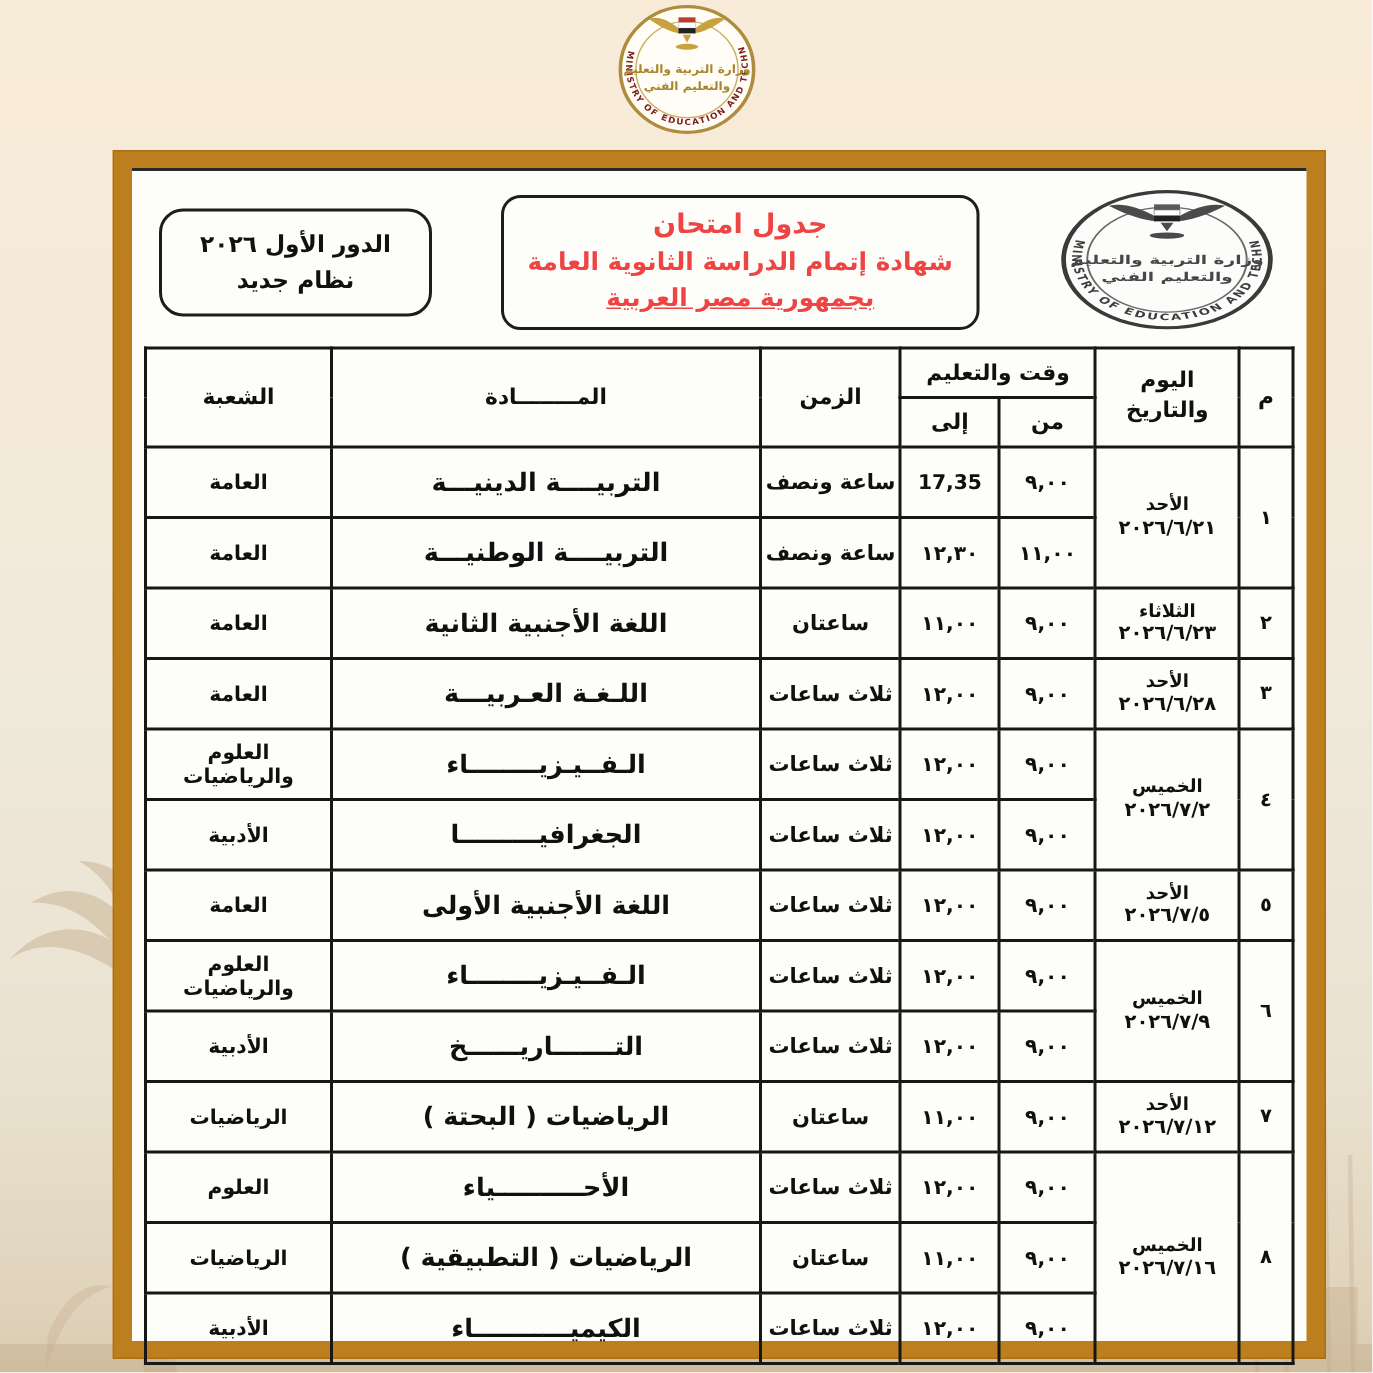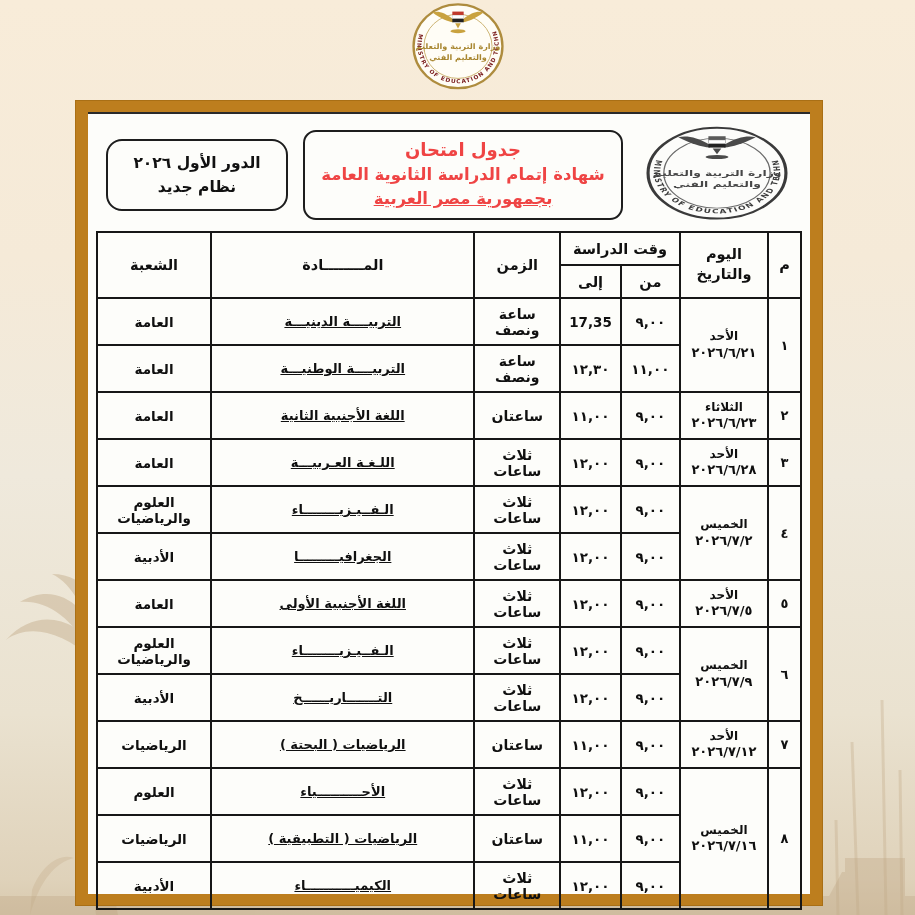--- a/index.html
+++ b/index.html
@@ -4,21 +4,21 @@
 <style>
   html,body{margin:0;padding:0;}
   body{width:915px;height:915px;font-family:"DejaVu Sans",sans-serif;}
   .stage{position:relative;width:915px;height:915px;overflow:hidden;
          background:linear-gradient(180deg,#f8ecd9 0%,#f5ead8 28%,#efe9dc 52%,#eae2d0 78%,#dfd2ba 96%,#d8c9ae 100%);}
   
   .bg-art{position:absolute;inset:0;pointer-events:none;}
   
   .top-seal{position:absolute;top:0;left:50%;transform:translateX(-50%);width:104px;height:98px;}
   
-  .doc{position:absolute;left:75px;top:100px;width:748px;height:806px;background:#bd7e1e;
+  .doc{position:absolute;left:75px;top:100px;width:809px;height:806px;background:#bd7e1e;
        padding:12px 13px;box-sizing:border-box;box-shadow:0 0 0 1px #a96f15 inset;}
   .doc-inner{background:#fdfdfa;width:100%;height:100%;box-sizing:border-box;padding:7px 8px 6px 8px;
              display:flex;flex-direction:column;border-top:2px solid #2a2a2a;}
   .doc-header{display:flex;align-items:center;justify-content:space-between;height:110px;padding:2px 6px 4px 10px;}
   .round-box{border:2.5px solid #1d1d1d;border-radius:16px;padding:10px 14px;text-align:center;
              font-weight:bold;font-size:15.5px;line-height:1.55;color:#111;min-width:150px;}
   .title-box{border:2.5px solid #1d1d1d;border-radius:13px;padding:5px 16px 7px;text-align:center;
              font-weight:bold;color:#ef4444;line-height:1.45;margin:0 4px;}
   .title-box .t1{font-size:18px;}
   .title-box .t2{font-size:16.5px;}
@@ -26,21 +26,21 @@
   .seal-bw{width:158px;height:104px;flex:0 0 auto;}
   
   table.sched{width:100%;border-collapse:collapse;direction:rtl;table-layout:fixed;flex:1;
               font-weight:bold;color:#101010;}
   .sched th,.sched td{border:2px solid #171717;text-align:center;vertical-align:middle;
               padding:0 2px;overflow:hidden;}
   .sched thead th{font-size:14.5px;height:31px;}
   .sched tbody td{height:45px;font-size:14px;}
   .sched .c-num{font-size:13px;}
   .sched .c-time{font-size:13.5px;direction:ltr;}
-  .sched .c-subject{font-size:13px;text-decoration:underline;}
+  .sched .c-subject{font-size:17px;}
   .sched .c-branch{font-size:13.5px;margin-left:29px;}
   .sched .c-duration{font-size:14px;}
   .day-name{font-size:12px;line-height:1.3;}
   .day-date{font-size:13px;direction:ltr;unicode-bidi:embed;line-height:1.25;}
   .hdr-2line{line-height:1.35;}
 </style>
 </head>
 <body>
 
 <div class="stage">
@@ -144,21 +144,21 @@
         </colgroup>
         <thead>
           <tr>
             <th rowspan="2">م</th>
             <th rowspan="2">
               <div class="hdr-2line">
                 <div>اليوم</div>
                 <div>والتاريخ</div>
               </div>
             </th>
-            <th colspan="2">وقت الدراسة</th>
+            <th colspan="2">وقت والتعليم</th>
             <th rowspan="2">الزمن</th>
             <th rowspan="2">المــــــــادة</th>
             <th rowspan="2">الشعبة</th>
           </tr>
           <tr>
             <th>من</th>
             <th>إلى</th>
           </tr>
         </thead>
         <tbody>

